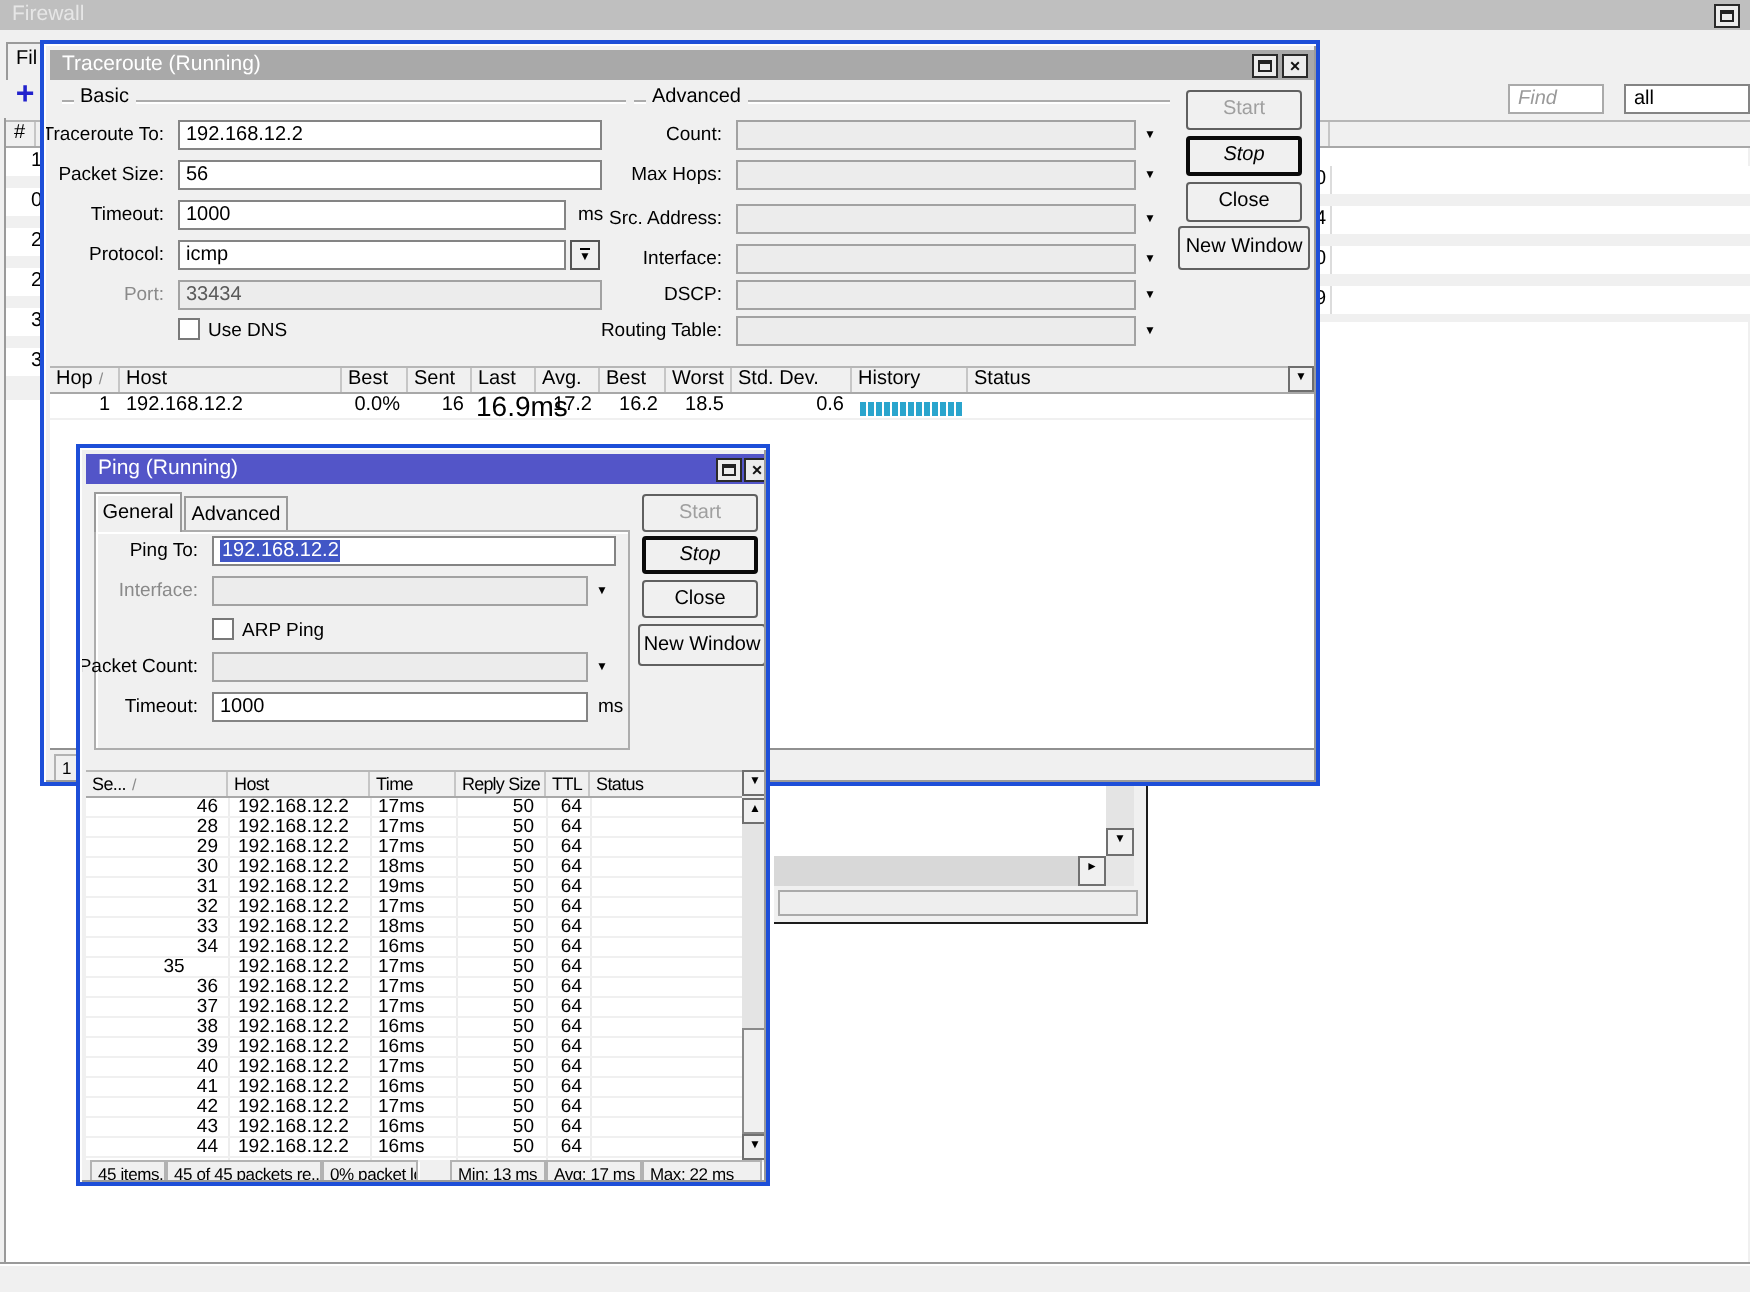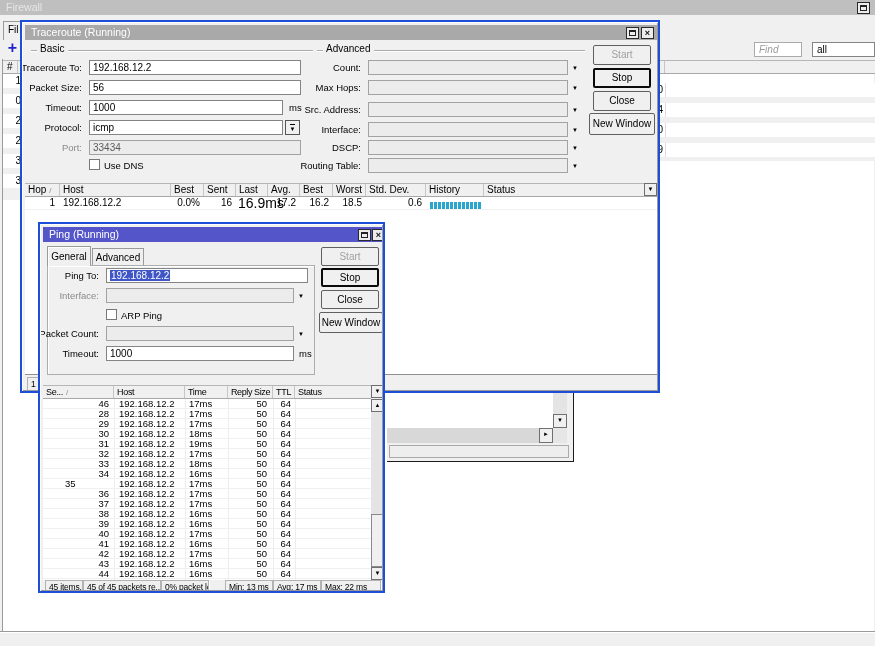--- a/index.html
+++ b/index.html
@@ -20,21 +20,21 @@
   .field.dis{background:#ececec;border-color:#a2a2a2;color:#5a5a5a;}
   .lbl{position:absolute;font-size:9.5px;white-space:nowrap;}
   .lbl.dis{color:#8a8a8a;margin-left:17px;}
   .unit{position:absolute;font-size:9.5px;}
   .drop{position:absolute;font-size:6px;color:#000;line-height:7px;cursor:default;}
   .combobtn{position:absolute;width:15px;height:15px;background:#f0f0f0;border:1px solid #555;text-align:center;}
   .combobtn i{display:inline-block;font-style:normal;font-size:6px;line-height:6px;border-top:1px solid #000;padding-top:1px;margin-top:2px;}
   .cb{position:absolute;width:11px;height:11px;background:#fff;border:1px solid #787878;}
   
   .btn{position:absolute;background:#f0f0f0;border:1px solid #606060;border-radius:2px;font-size:10px;text-align:center;padding-top:3px;}
-  .btn.def{border:2px solid #0a0a0a;padding-top:2px;}
+  .btn.def{border:2px solid #0a0a0a;padding-top:2px;font-style:italic;}
   .btn.dis{color:#9f9f9f;}
   
   .legend{position:absolute;display:flex;align-items:center;}
   .legline{height:1px;background:#ababab;box-shadow:0 1px 0 #fff;}
   .legtext{font-size:10px;padding:0 4px 0 3px;margin-top:-3px;}
   
   .thead{position:absolute;background:#f0f0f0;border-top:1px solid #b6b6b6;border-bottom:1px solid #a8a8a8;}
   .hcell{position:absolute;top:0;height:12px;border-right:1px solid #c6c6c6;padding:0 0 0 3px;font-size:10px;line-height:12px;white-space:nowrap;overflow:hidden;}
   .sort{color:#8a8a8a;font-size:8px;padding-left:3px;}
   .hdrbtn{position:absolute;width:13px;height:13px;background:#f0f0f0;border:1px solid #6e6e6e;text-align:center;font-size:6px;line-height:11px;}
@@ -356,21 +356,21 @@
           <div class="prow">
             <span class="pc" style="left:0;width:66px;text-align:right;">34</span>
             <span class="pc" style="left:76px;">192.168.12.2</span>
             <span class="pc" style="left:146px;">16ms</span>
             <span class="pc" style="left:186px;width:38px;text-align:right;">50</span>
             <span class="pc" style="left:224px;width:24px;text-align:right;">64</span>
             <span class="pc" style="left:256px;"></span>
           </div>
 
           <div class="prow">
-            <span class="pc" style="left:0;width:66px;text-align:left;padding-left:22px;">35</span>
+            <span class="pc" style="left:0;width:66px;text-align:center;padding-left:22px;">35</span>
             <span class="pc" style="left:76px;">192.168.12.2</span>
             <span class="pc" style="left:146px;">17ms</span>
             <span class="pc" style="left:186px;width:38px;text-align:right;">50</span>
             <span class="pc" style="left:224px;width:24px;text-align:right;">64</span>
             <span class="pc" style="left:256px;"></span>
           </div>
 
           <div class="prow">
             <span class="pc" style="left:0;width:66px;text-align:right;">36</span>
             <span class="pc" style="left:76px;">192.168.12.2</span>

